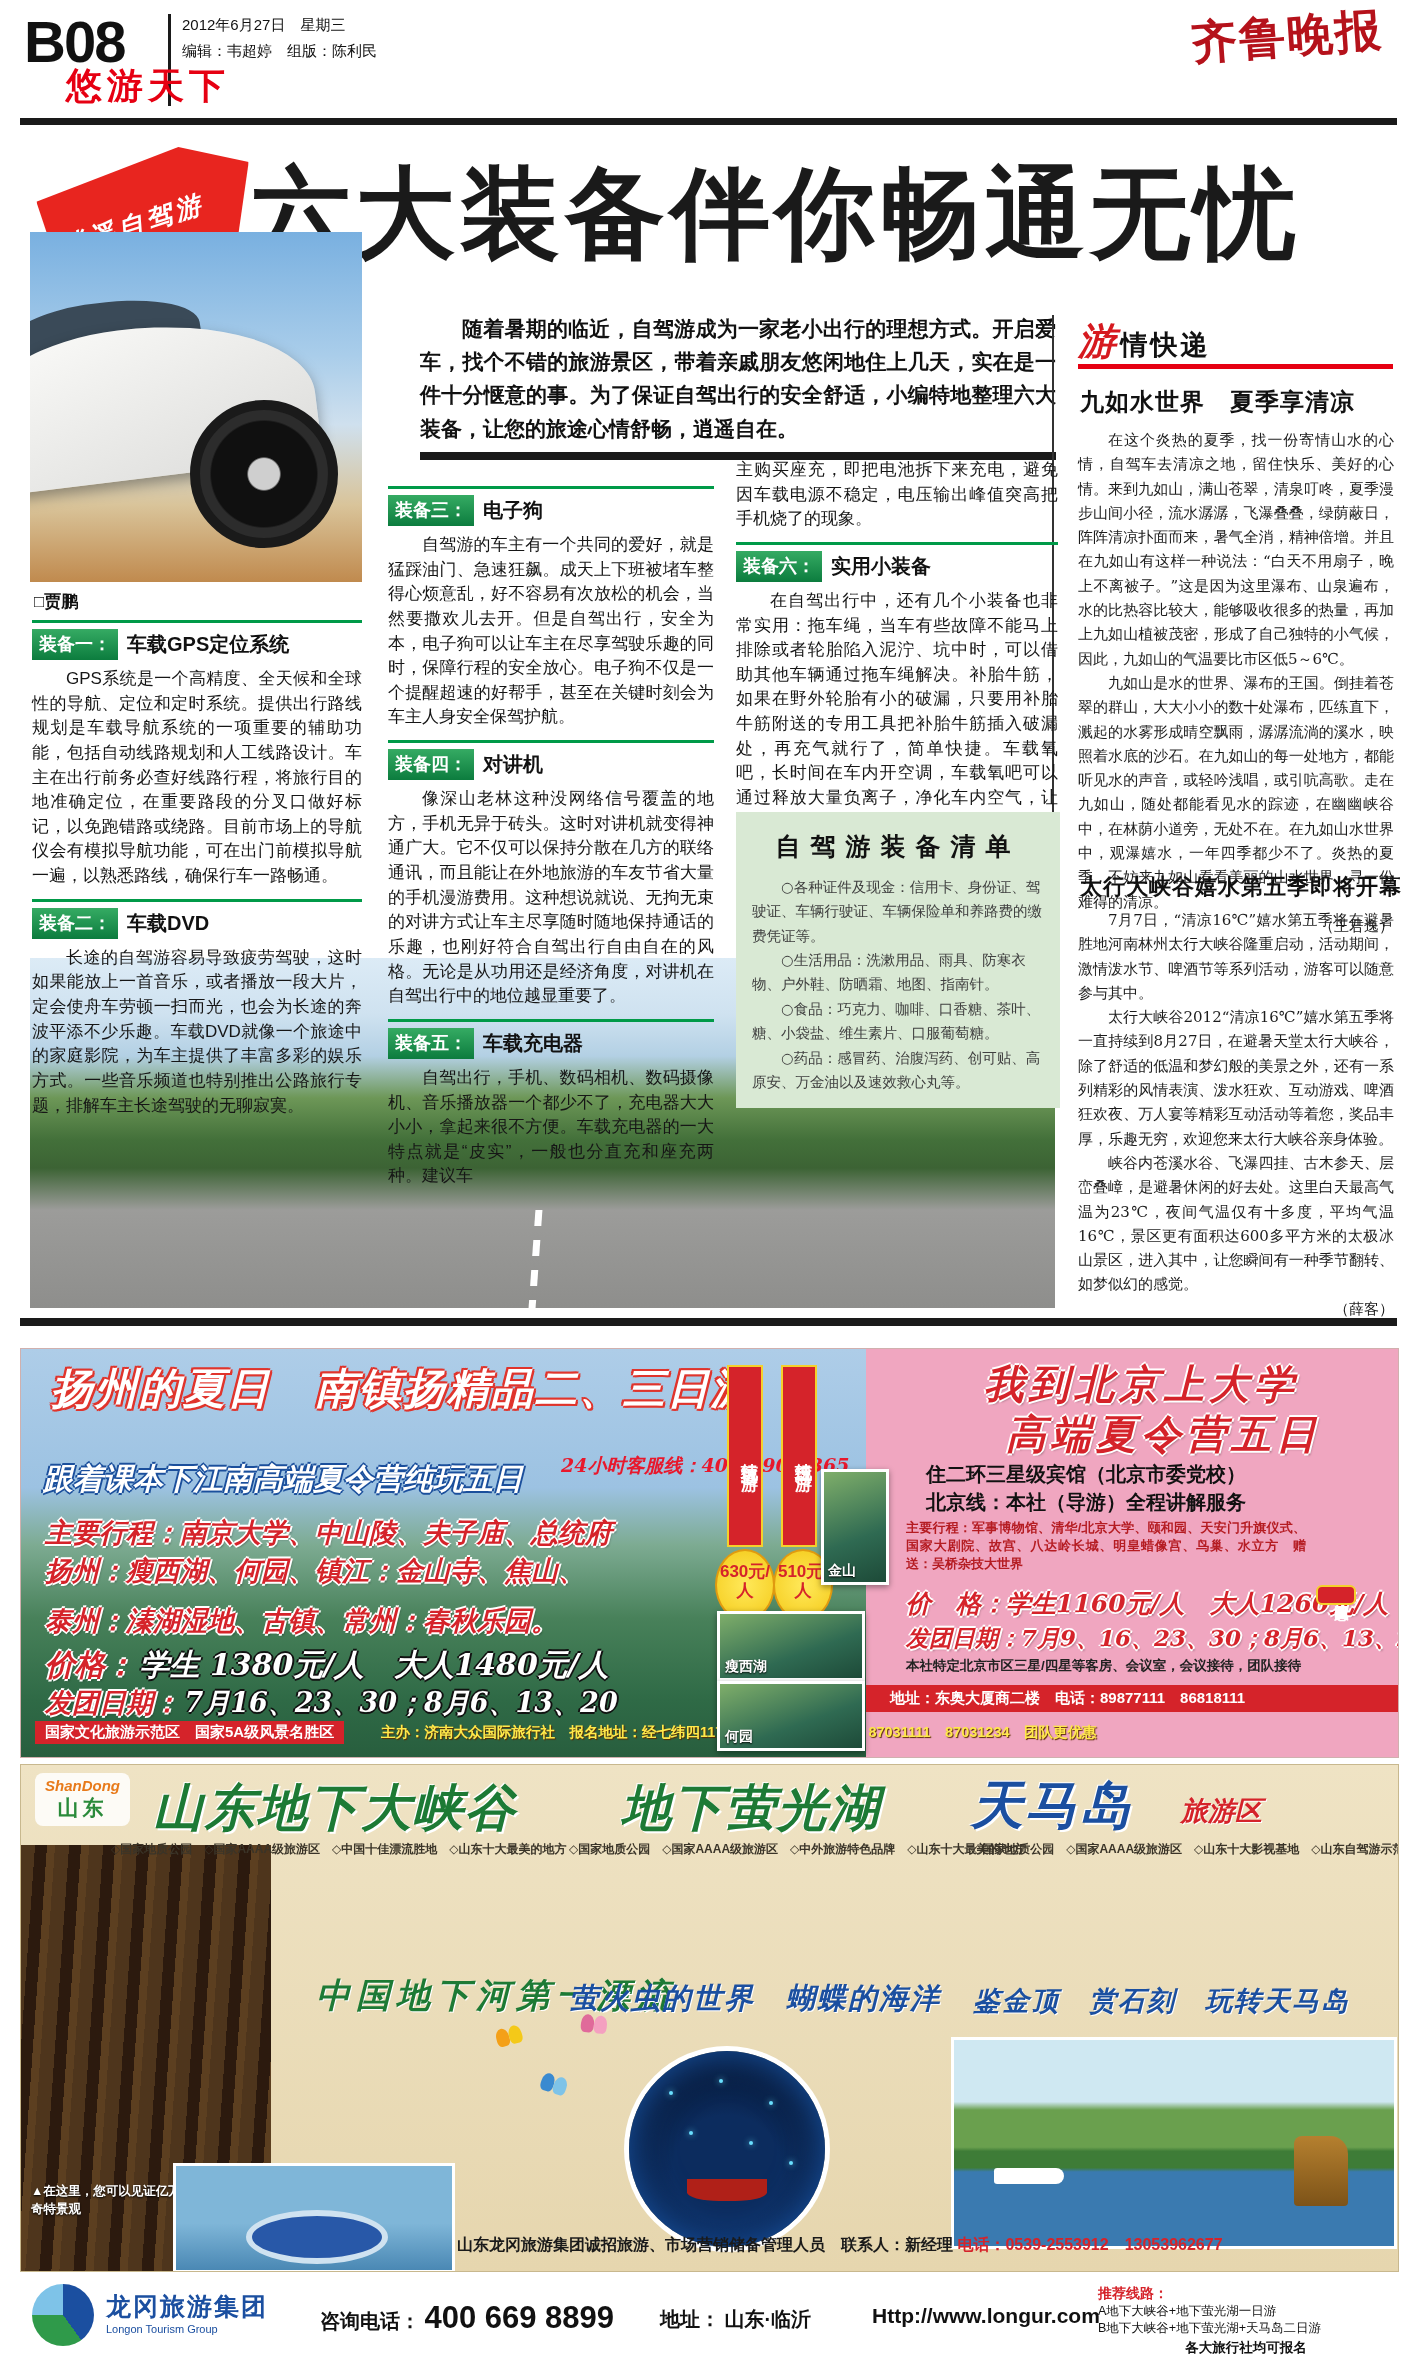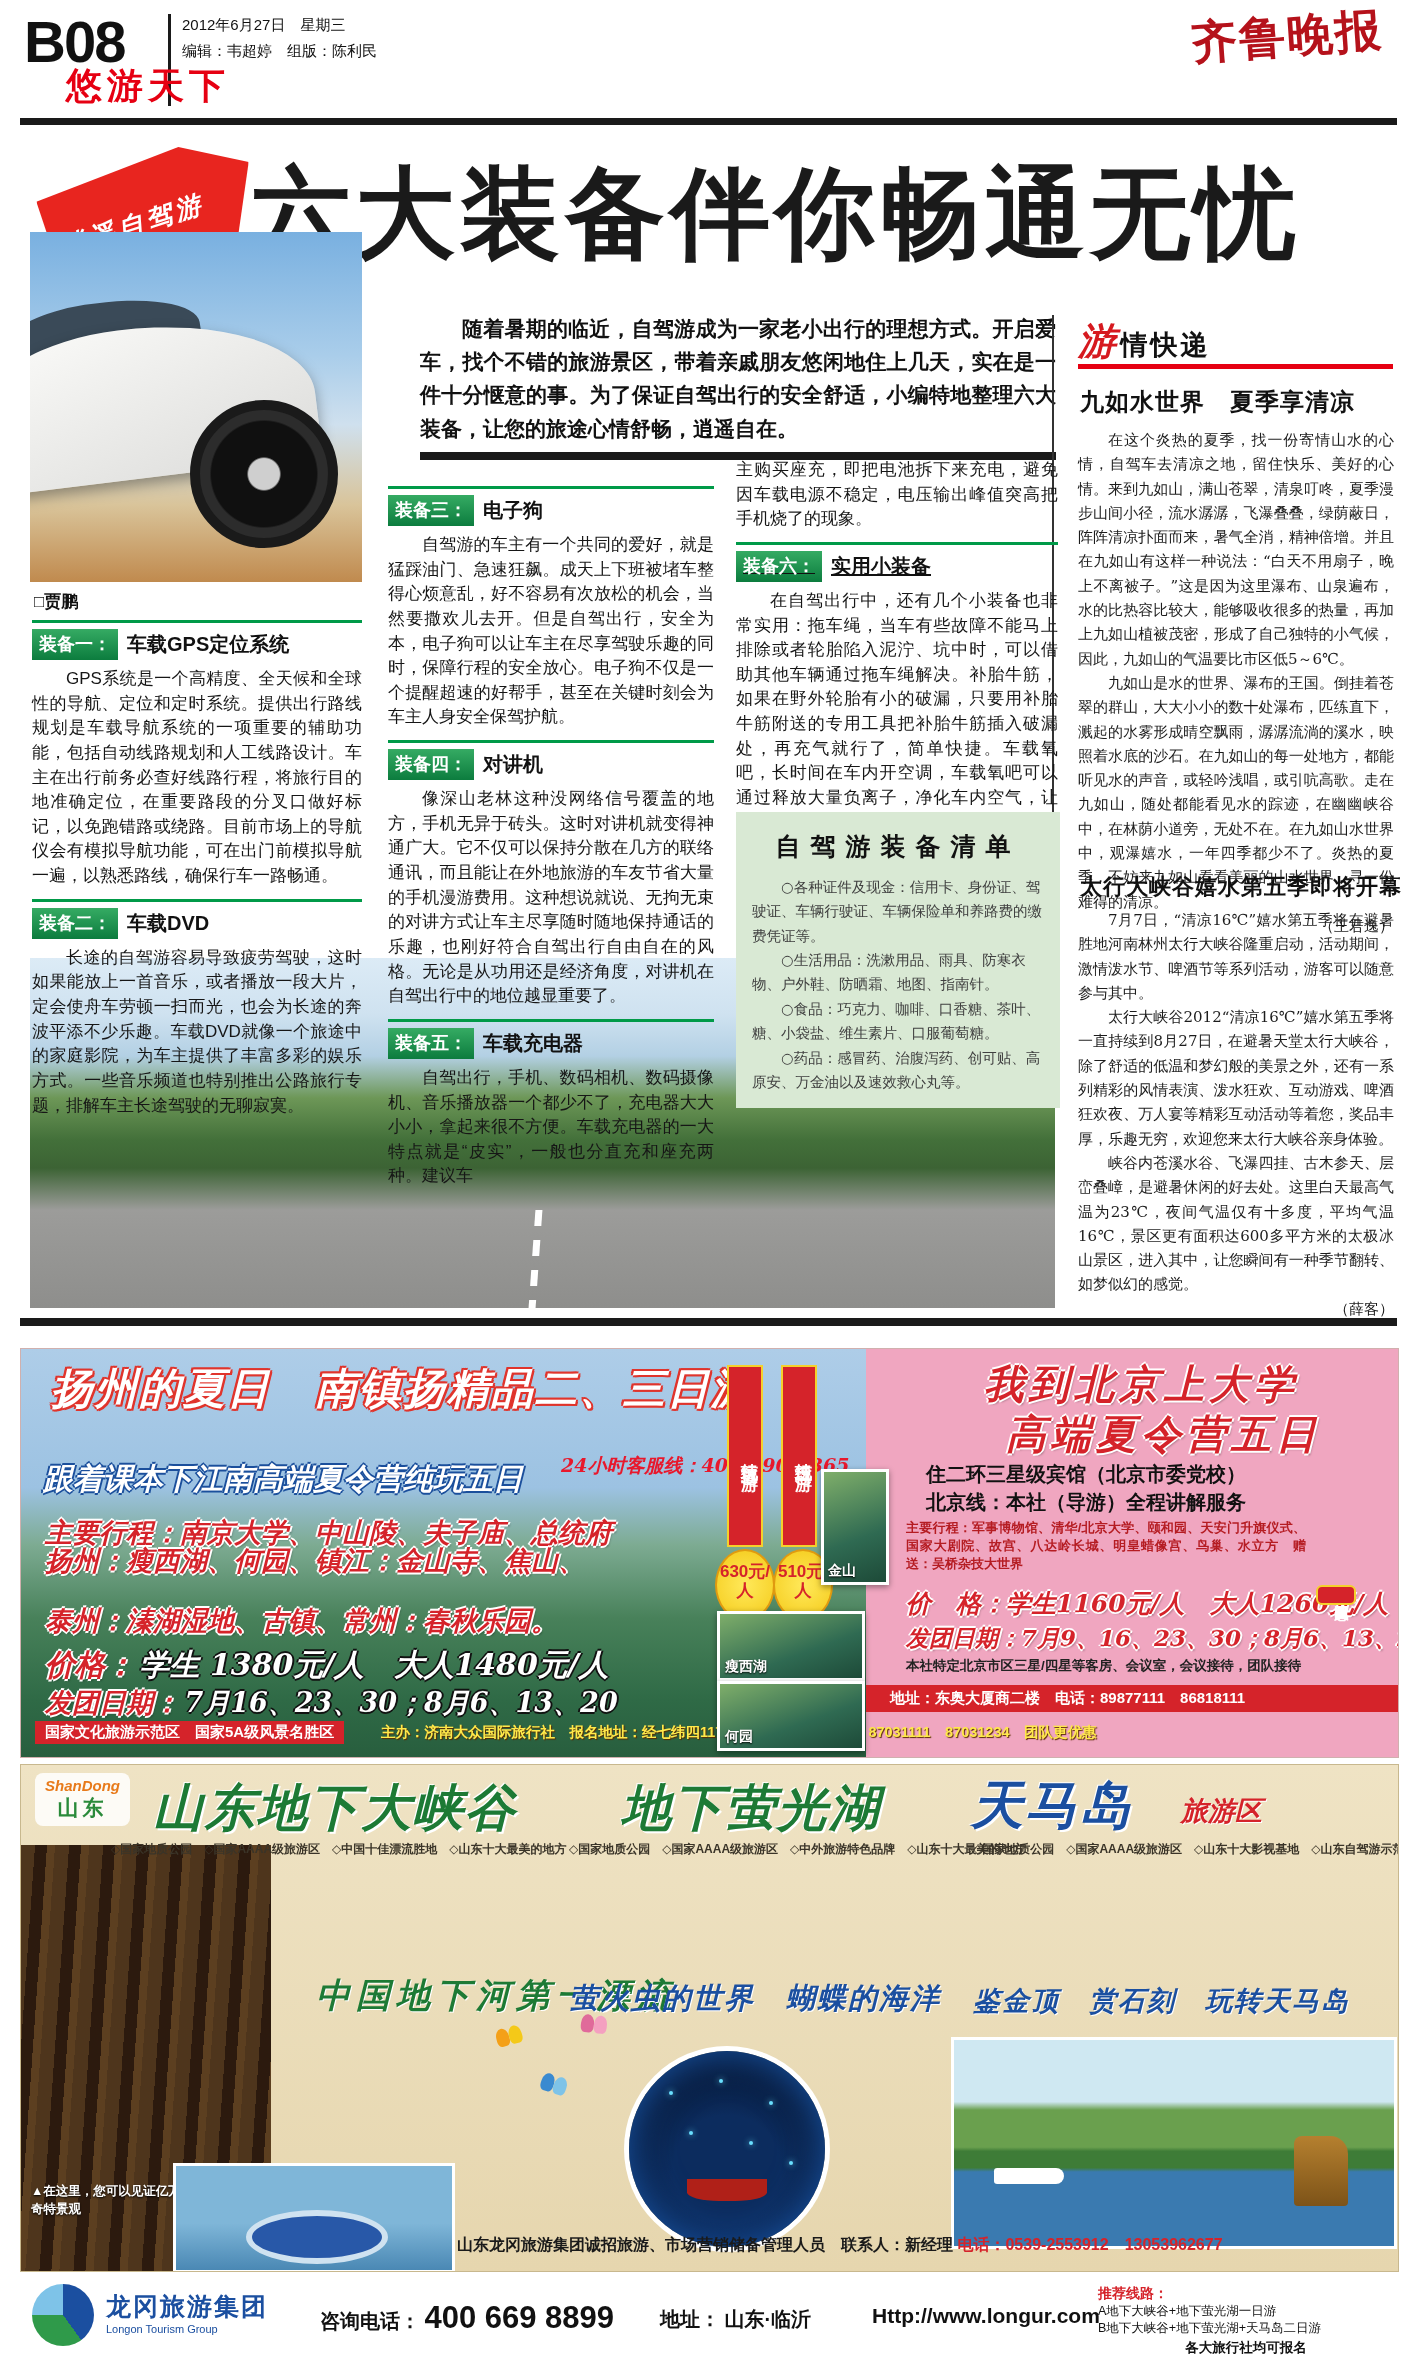--- a/index.html
+++ b/index.html
@@ -124,21 +124,21 @@
     <div class="body17 jt ind" style="margin-top:7px;">像深山老林这种没网络信号覆盖的地方，手机无异于砖头。这时对讲机就变得神通广大。它不仅可以保持分散在几方的联络通讯，而且能让在外地旅游的车友节省大量的手机漫游费用。这种想说就说、无拘无束的对讲方式让车主尽享随时随地保持通话的乐趣，也刚好符合自驾出行自由自在的风格。无论是从功用还是经济角度，对讲机在自驾出行中的地位越显重要了。</div>
     <div class="eqhead" style="margin-top:10px;">
       <span class="eqlabel">装备五：</span>
       <span class="eqtitle">车载充电器</span>
     </div>
     <div class="body17 jt ind" style="margin-top:7px;">自驾出行，手机、数码相机、数码摄像机、音乐播放器一个都少不了，充电器大大小小，拿起来很不方便。车载充电器的一大特点就是“皮实”，一般也分直充和座充两种。建议车</div>
   </div>
 
   <div class="abs col" style="left:736px;top:458px;width:322px;">
     <div class="body17 jt">主购买座充，即把电池拆下来充电，避免因车载电源不稳定，电压输出峰值突高把手机烧了的现象。</div>
-    <div class="eqhead" style="margin-top:10px;text-decoration:underline;">
+    <div class="eqhead" style="margin-top:10px;">
       <span class="eqlabel">装备六：</span>
       <span class="eqtitle">实用小装备</span>
     </div>
     <div class="body17 jt ind" style="margin-top:7px;">在自驾出行中，还有几个小装备也非常实用：拖车绳，当车有些故障不能马上排除或者轮胎陷入泥泞、坑中时，可以借助其他车辆通过拖车绳解决。补胎牛筋，如果在野外轮胎有小的破漏，只要用补胎牛筋附送的专用工具把补胎牛筋插入破漏处，再充气就行了，简单快捷。车载氧吧，长时间在车内开空调，车载氧吧可以通过释放大量负离子，净化车内空气，让自驾旅程更加清新健康。</div>
   </div>
   <div class="abs checklist" style="left:736px;top:812px;width:292px;">
     <div class="chktitle">自驾游装备清单</div>
     <div class="chkitem">○各种证件及现金：信用卡、身份证、驾驶证、车辆行驶证、车辆保险单和养路费的缴费凭证等。</div>
     <div class="chkitem">○生活用品：洗漱用品、雨具、防寒衣物、户外鞋、防晒霜、地图、指南针。</div>
     <div class="chkitem">○食品：巧克力、咖啡、口香糖、茶叶、糖、小袋盐、维生素片、口服葡萄糖。</div>
@@ -170,21 +170,21 @@
   <div class="abs rule" style="left:20px;top:1318px;width:1377px;height:8px;"></div>
 
   <div class="abs ad1" style="left:20px;top:1348px;width:1377px;height:408px;">
     <div class="abs ad1left" style="left:0;top:0;width:845px;height:408px;"></div>
 
     <div class="abs brush outline-red" style="left:30px;top:12px;font-size:42px;letter-spacing:2px;white-space:nowrap;">扬州的夏日　南镇扬精品二、三日游</div>
     <div class="abs brush" style="left:22px;top:110px;font-size:30px;color:#fff;text-shadow:2px 0 0 #1b4f9c,-2px 0 0 #1b4f9c,0 2px 0 #1b4f9c,0 -2px 0 #1b4f9c;white-space:nowrap;">跟着课本下江南高端夏令营纯玩五日</div>
     <div class="abs brush" style="left:540px;top:104px;font-size:19px;color:#e8182c;white-space:nowrap;">24小时客服线：400-0909-365</div>
 
     <div class="abs brush outline-wht" style="left:24px;top:166px;font-size:27px;white-space:nowrap;">主要行程：南京大学、中山陵、夫子庙、总统府</div>
-    <div class="abs brush outline-wht" style="left:24px;top:194px;font-size:27px;white-space:nowrap;">扬州：瘦西湖、何园、镇江：金山寺、焦山、</div>
+    <div class="abs brush outline-wht" style="left:24px;top:204px;font-size:27px;white-space:nowrap;">扬州：瘦西湖、何园、镇江：金山寺、焦山、</div>
     <div class="abs brush outline-wht" style="left:24px;top:254px;font-size:27px;white-space:nowrap;">泰州：溱湖湿地、古镇、常州：春秋乐园。</div>
 
     <div class="abs" style="left:24px;top:296px;white-space:nowrap;">
       <span class="brush outline-wht" style="font-size:30px;">价格：</span>
       <span class="brush" style="font-size:30px;color:#fff;text-shadow:2px 0 0 #111,-2px 0 0 #111,0 2px 0 #111,0 -2px 0 #111;">学生 1380元/人　大人1480元/人</span>
     </div>
     <div class="abs" style="left:24px;top:336px;white-space:nowrap;">
       <span class="brush outline-wht" style="font-size:27px;">发团日期：</span>
       <span class="brush" style="font-size:27px;color:#fff;text-shadow:2px 0 0 #111,-2px 0 0 #111,0 2px 0 #111,0 -2px 0 #111;">7月16、23、30；8月6、13、20</span>
     </div>

